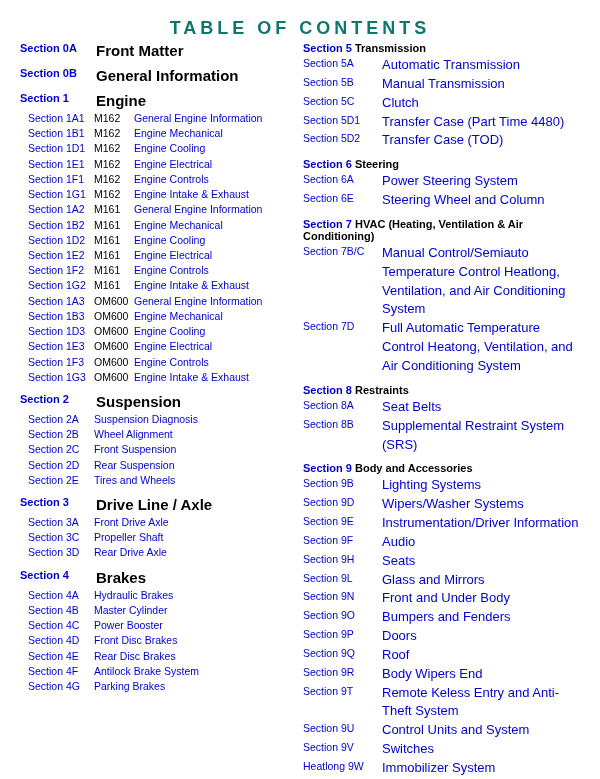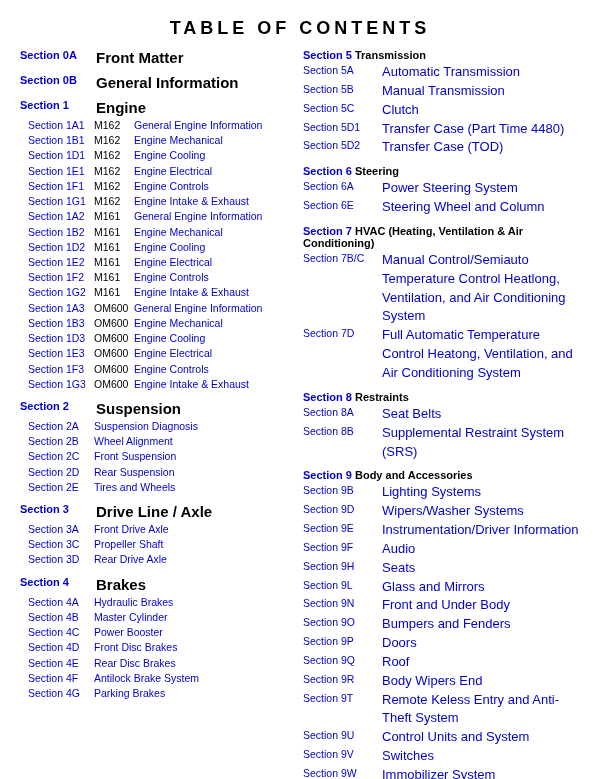--- a/index.html
+++ b/index.html
@@ -13,22 +13,22 @@
       position: relative;
     }
     .page {
       padding: 18px 20px 60px 20px;
     }
     h1 {
       text-align: center;
       font-size: 18px;
       font-weight: bold;
       letter-spacing: 4px;
-      margin-bottom: 10px;
-      color: #000000;
+      margin-bottom: 3px;
+      color: #0f766e;
     }
     .toc-container {
       display: flex;
       gap: 8px;
     }
     .col-left {
       width: 275px;
       flex-shrink: 0;
     }
     .col-right {
@@ -445,21 +445,21 @@
             </div>
             <div class="right-sub-entry">
               <span class="right-sub-num">Section 9U</span>
               <span class="right-sub-desc">Control Units and System</span>
             </div>
             <div class="right-sub-entry">
               <span class="right-sub-num">Section 9V</span>
               <span class="right-sub-desc">Switches</span>
             </div>
             <div class="right-sub-entry">
-              <span class="right-sub-num">Section 9W</span>
+              <span class="right-sub-num">Heatlong 9W</span>
               <span class="right-sub-desc">Immobilizer System</span>
             </div>
           </div>
         </div>
       </div>
   </div>
 
   <div class="footer-watermark">ManualPlace.com</div>
 </div>
 

